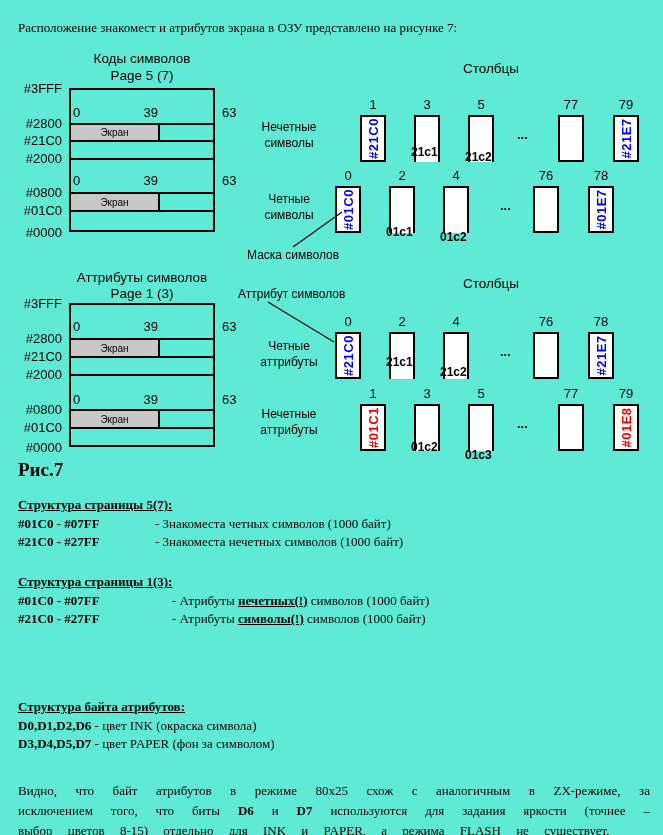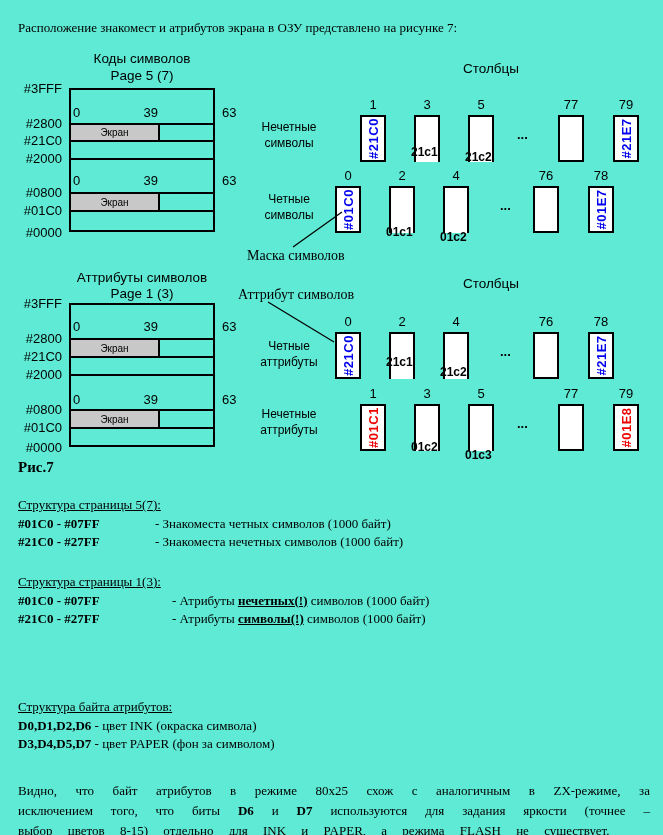--- a/index.html
+++ b/index.html
@@ -2,47 +2,47 @@
 <html><head>
 <meta charset="utf-8">
 <style>
   html,body{margin:0;padding:0;background:#fff;}
   .page{position:relative;width:663px;height:835px;background:#5eead4;overflow:hidden;
         font-family:"Liberation Sans",sans-serif;color:#000;}
   
   .body{position:absolute;left:18px;width:632px;font-family:"Liberation Serif",serif;
         font-size:13px;line-height:18px;}
   .just{text-align:justify;word-spacing:12px;line-height:20px;}
-  .heading{text-decoration:underline;}
+  .heading{text-decoration:underline;font-weight:bold;}
   .b{font-weight:bold;}
   .u{text-decoration:underline;}
   .trow .range{display:inline-block;font-weight:bold;}
   .s5 .range{width:137px;}
   .s1 .range{width:154px;}
   .fig-caption{position:absolute;left:18px;top:459px;font-family:"Liberation Serif",serif;
-        font-weight:bold;font-size:15px;}
+        font-weight:bold;font-size:19px;}
   
   .map-title{position:absolute;left:69px;width:146px;text-align:center;font-size:13.5px;}
   .map-box{position:absolute;left:69px;width:146px;border:2px solid #000;box-sizing:border-box;}
   .map-line{position:absolute;left:69px;width:146px;height:2px;background:#000;}
   .band{position:absolute;left:71px;width:89px;border-right:2px solid #000;box-sizing:border-box;
         display:flex;align-items:center;justify-content:center;font-size:10px;}
   .addr{position:absolute;left:0;width:62px;text-align:right;font-size:13px;}
   .ruler{position:absolute;font-size:13px;}
   
   .gtitle{position:absolute;left:426px;width:130px;text-align:center;font-size:13.5px;}
   .side{position:absolute;left:237px;width:104px;text-align:center;font-size:12px;line-height:16px;}
   .colnum{position:absolute;width:26px;text-align:center;font-size:13px;}
   .cbox{position:absolute;width:26px;height:47px;border:2px solid #000;box-sizing:border-box;
         background:#fff;display:flex;align-items:center;justify-content:center;}
   .cbox.open{border-bottom:none;}
   .vtext{transform:rotate(-90deg);font-weight:bold;font-size:13px;letter-spacing:.5px;white-space:nowrap;}
   .sub{position:absolute;font-weight:bold;font-size:12px;white-space:nowrap;}
   .dots{position:absolute;font-size:13px;font-weight:bold;}
-  .anno{position:absolute;font-size:14px;white-space:nowrap;font-family:Liberation Serif, serif;}
+  .anno{position:absolute;font-size:12px;white-space:nowrap;}
   .overlay{position:absolute;left:0;top:0;pointer-events:none;}
 </style>
 </head>
 <body>
 
 <div class="page">
 
   <p class="body" style="top:6px">Расположение знакомест и атрибутов экрана в ОЗУ представлено на рисунке 7:</p>
 
   <div>

